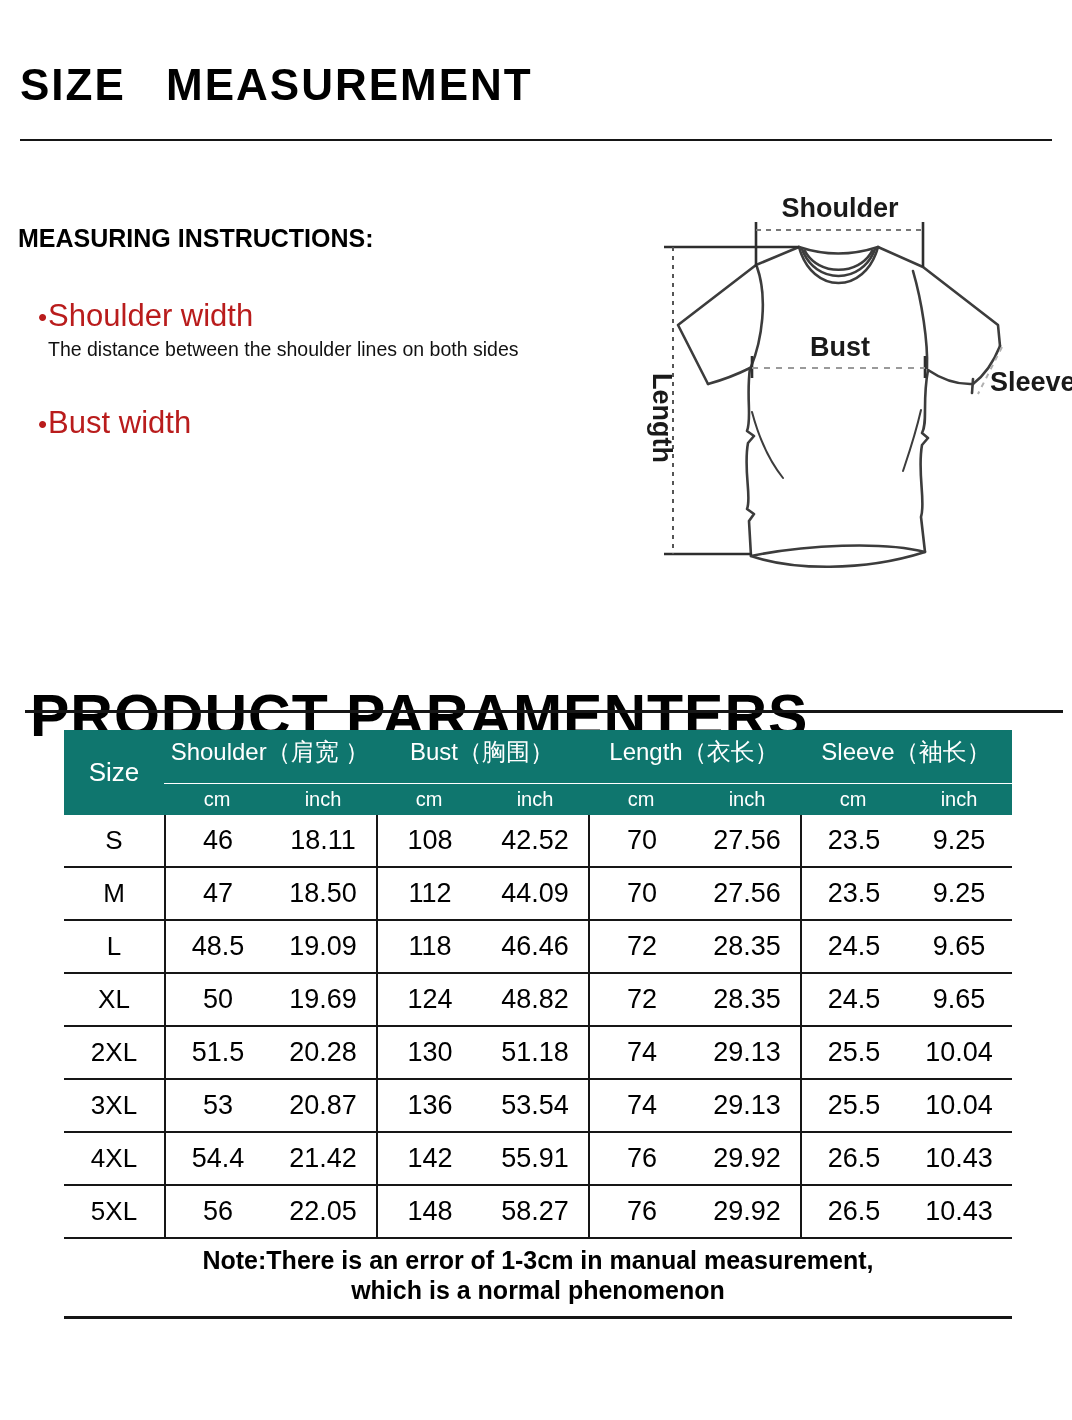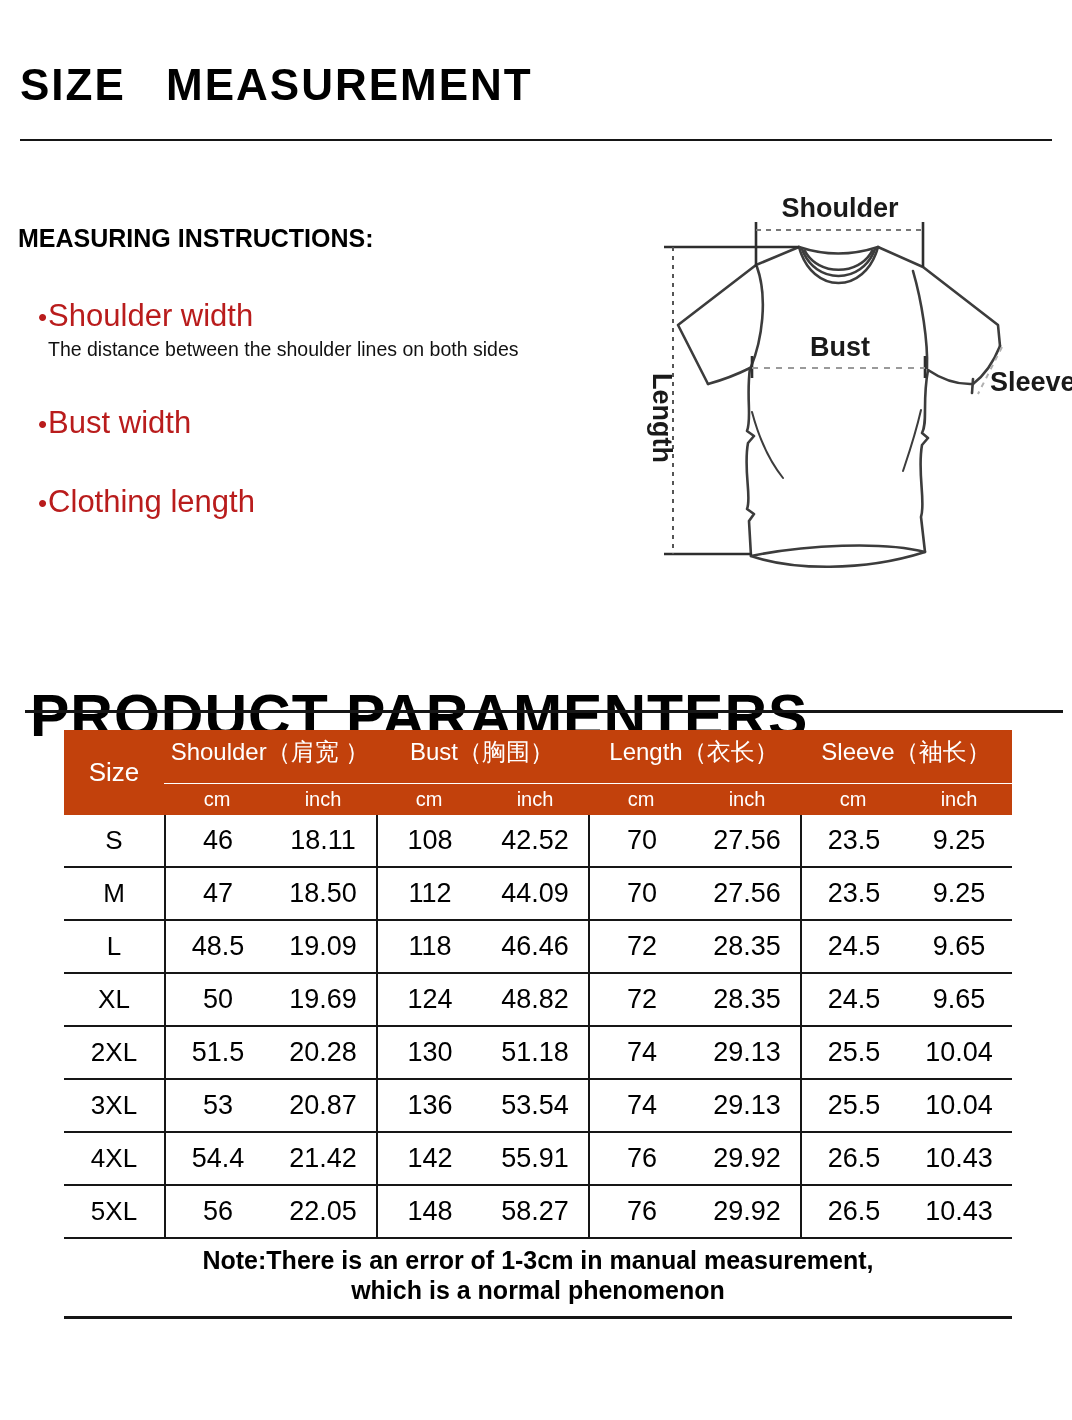--- a/index.html
+++ b/index.html
@@ -64,21 +64,20 @@
     <div class="instr-item">
       <div class="instr-title"><span class="bullet">•</span><span>Shoulder width</span></div>
       <div class="instr-desc">The distance between the shoulder lines on both sides</div>
     </div>
 
     <div class="instr-item">
       <div class="instr-title"><span class="bullet">•</span><span>Bust width</span></div>
     </div>
 
     <div class="instr-item">
-      <div class="instr-title"><span class="bullet">•</span><span>Clothing length</span></div>
     </div>
   </section>
 
   <div class="diagram">
     <svg viewBox="0 0 472 440" width="472" height="440">
 
       <g fill="none" stroke="#3c3c3c" stroke-width="2.6" stroke-linecap="round" stroke-linejoin="round">
         <path d="M199,77 Q238,90 278,77"></path>
         <path d="M199,77 C212,125 265,125 278,77"></path>
         <path d="M202,79 C215,115 262,115 275,79"></path>
@@ -118,21 +117,21 @@
       <text x="240" y="186" font-size="27" text-anchor="middle">Bust</text>
       <text x="390" y="221" font-size="27" text-anchor="start">Sleeve</text>
       <text x="53" y="248" font-size="27" text-anchor="middle" transform="rotate(90 53 248)">Length</text>
     </svg>
   </div>
 
   <h2 class="params-heading">PRODUCT PARAMENTERS</h2>
   <div class="rule rule-params"></div>
 
   <div class="size-table">
-    <div class="thead" style="background: #c2410c; color: rgb(255, 255, 255);">
+    <div class="thead" style="background: #0f766e; color: rgb(255, 255, 255);">
       <div class="size-cell">Size</div>
       <div class="groups-wrap">
         <div class="group-row" id="group-row">
             <div class="group-cell">Shoulder（肩宽 ）</div>
             <div class="group-cell">Bust（胸围）</div>
             <div class="group-cell">Length（衣长）</div>
             <div class="group-cell">Sleeve（袖长）</div>
           </div>
         <div class="unit-row" id="unit-row">
             <div class="unit-cell">cm</div>

